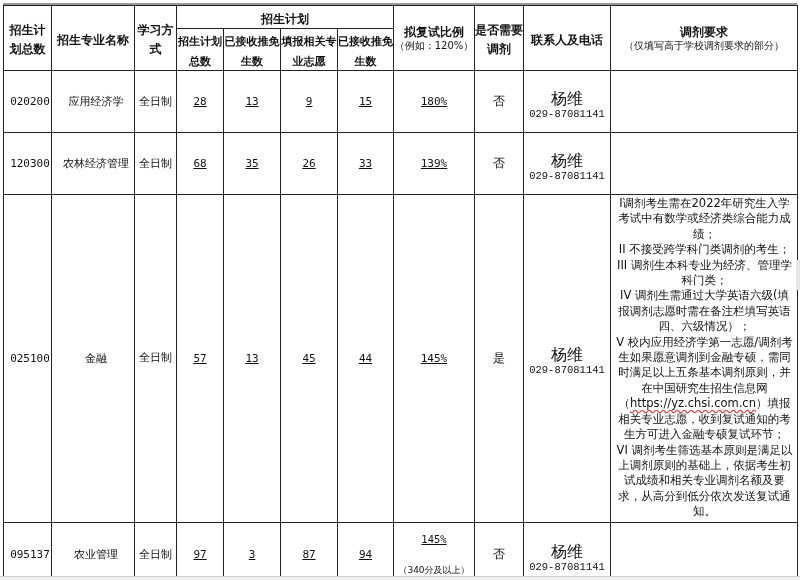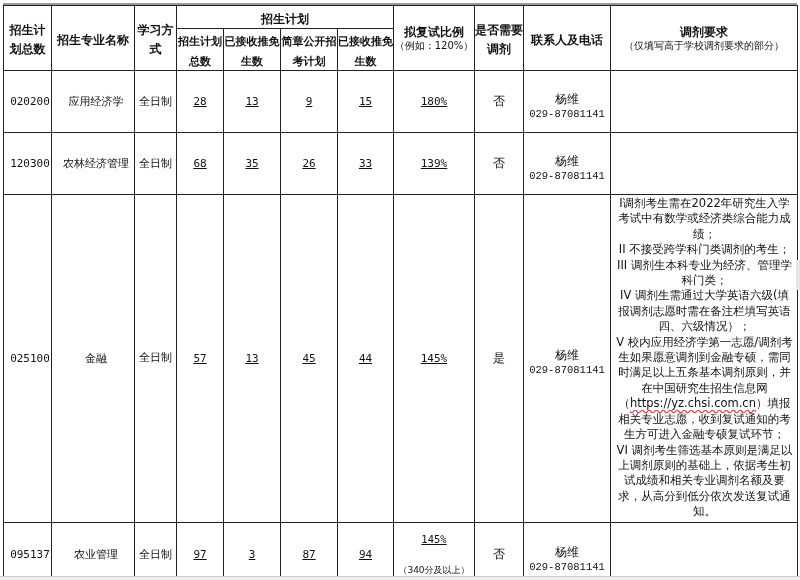--- a/index.html
+++ b/index.html
@@ -71,21 +71,21 @@
   .mode {
     font-size: 12px;
     line-height: 16px;
   }
   .num {
     font-family: "DejaVu Sans Mono", "Liberation Mono", monospace;
     font-size: 10.5px;
     text-decoration: underline;
   }
   .contact-name {
-    font-size: 12px;
+    font-size: 16px;
     display: block;
     line-height: 16px;
     margin-top: 9px;
   }
   .contact-phone {
     font-family: Liberation Mono, monospace;
     font-size: 10.5px;
     display: block;
     line-height: 15px;
   }
@@ -176,21 +176,21 @@
     </tr>
 
     <tr style="height:42px">
       <td>
         <span class="hdr-sub">招生计划总数</span>
       </td>
       <td>
         <span class="hdr-sub">已接收推免生数</span>
       </td>
       <td>
-        <span class="hdr-sub">简章公开招考计划</span>
+        <span class="hdr-sub">填报相关专业志愿</span>
       </td>
       <td>
         <span class="hdr-sub">已接收推免生数</span>
       </td>
     </tr>
 
     <tr class="data" style="height:62px">
       <td class="code-cell mono">020200</td>
       <td class="name-cell">应用经济学</td>
       <td class="mode">全日制</td>

